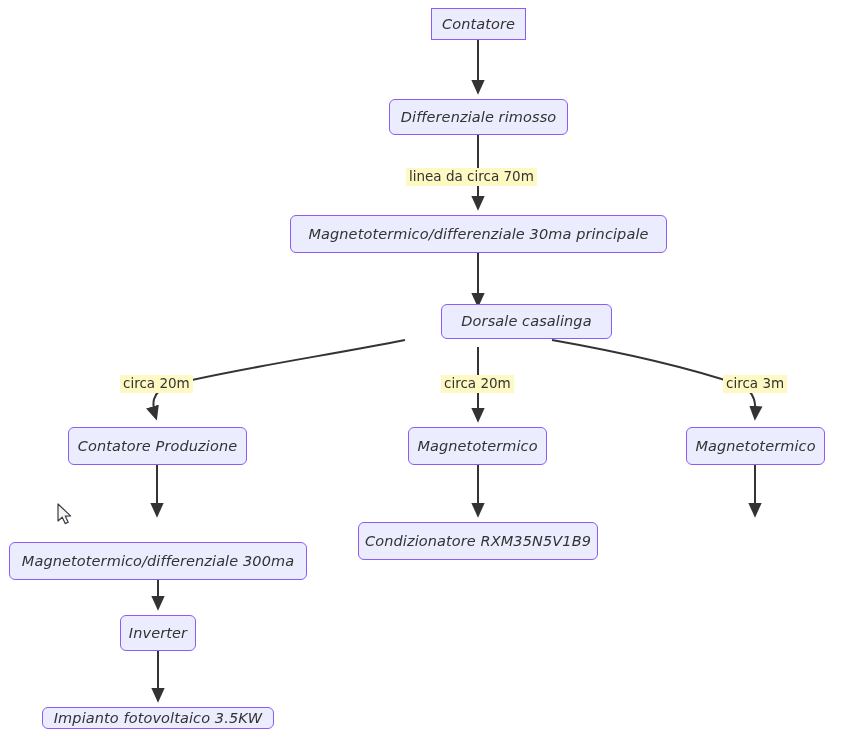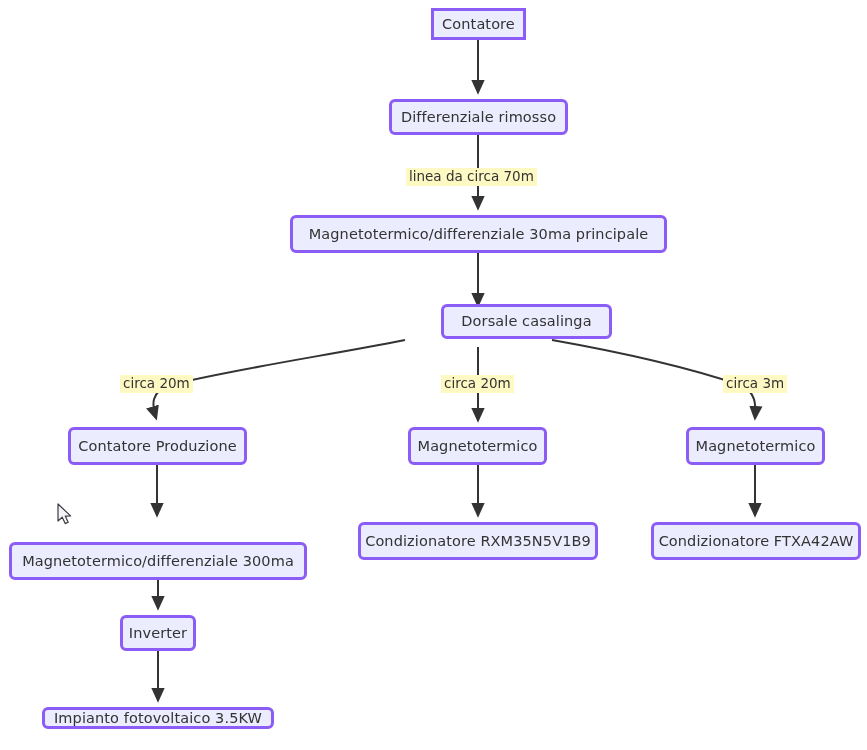--- a/index.html
+++ b/index.html
@@ -24,31 +24,32 @@
     left: 0;
     top: 0;
     width: 867px;
     height: 750px;
     pointer-events: none;
   }
   .node {
     position: absolute;
     box-sizing: border-box;
     background: #ECECFF;
-    border: 3px solid #8b5cf6;
+    border: 1px solid #8b5cf6;
     border-radius: 6px;
     display: flex;
     align-items: center;
     justify-content: center;
     color: #333333;
     font-size: 14.5px;
     line-height: 1;
     letter-spacing: 0.1px;
     white-space: nowrap;
     padding: 0 12px;
+    font-style: italic;
   }
   .node.square {
     border-radius: 0;
   }
   .edge-label {
     position: absolute;
     background: #fef9c3;
     color: #333333;
     font-size: 13.5px;
     line-height: 1;
@@ -133,23 +134,20 @@
   </div>
 
   <div class="node" style="left:9px; top:522px; width:298px; height:38px;margin-top:20px;">
     <span>Magnetotermico/differenziale 300ma</span>
   </div>
 
   <div class="node" style="left:358px; top:522px; width:240px; height:38px;">
     <span>Condizionatore RXM35N5V1B9</span>
   </div>
 
-  <div class="node" style="left:651px; top:522px; width:210px; height:38px;">
-    <span>Condizionatore FTXA42AW</span>
-  </div>
 
   <div class="node" style="left:120px; top:615px; width:76px; height:36px;">
     <span>Inverter</span>
   </div>
 
   <div class="node" style="left:42px; top:707px; width:232px; height:22px;">
     <span>Impianto fotovoltaico 3.5KW</span>
   </div>
 
   <div class="edge-label" style="left:406px; top:168px;">linea da circa 70m</div>

